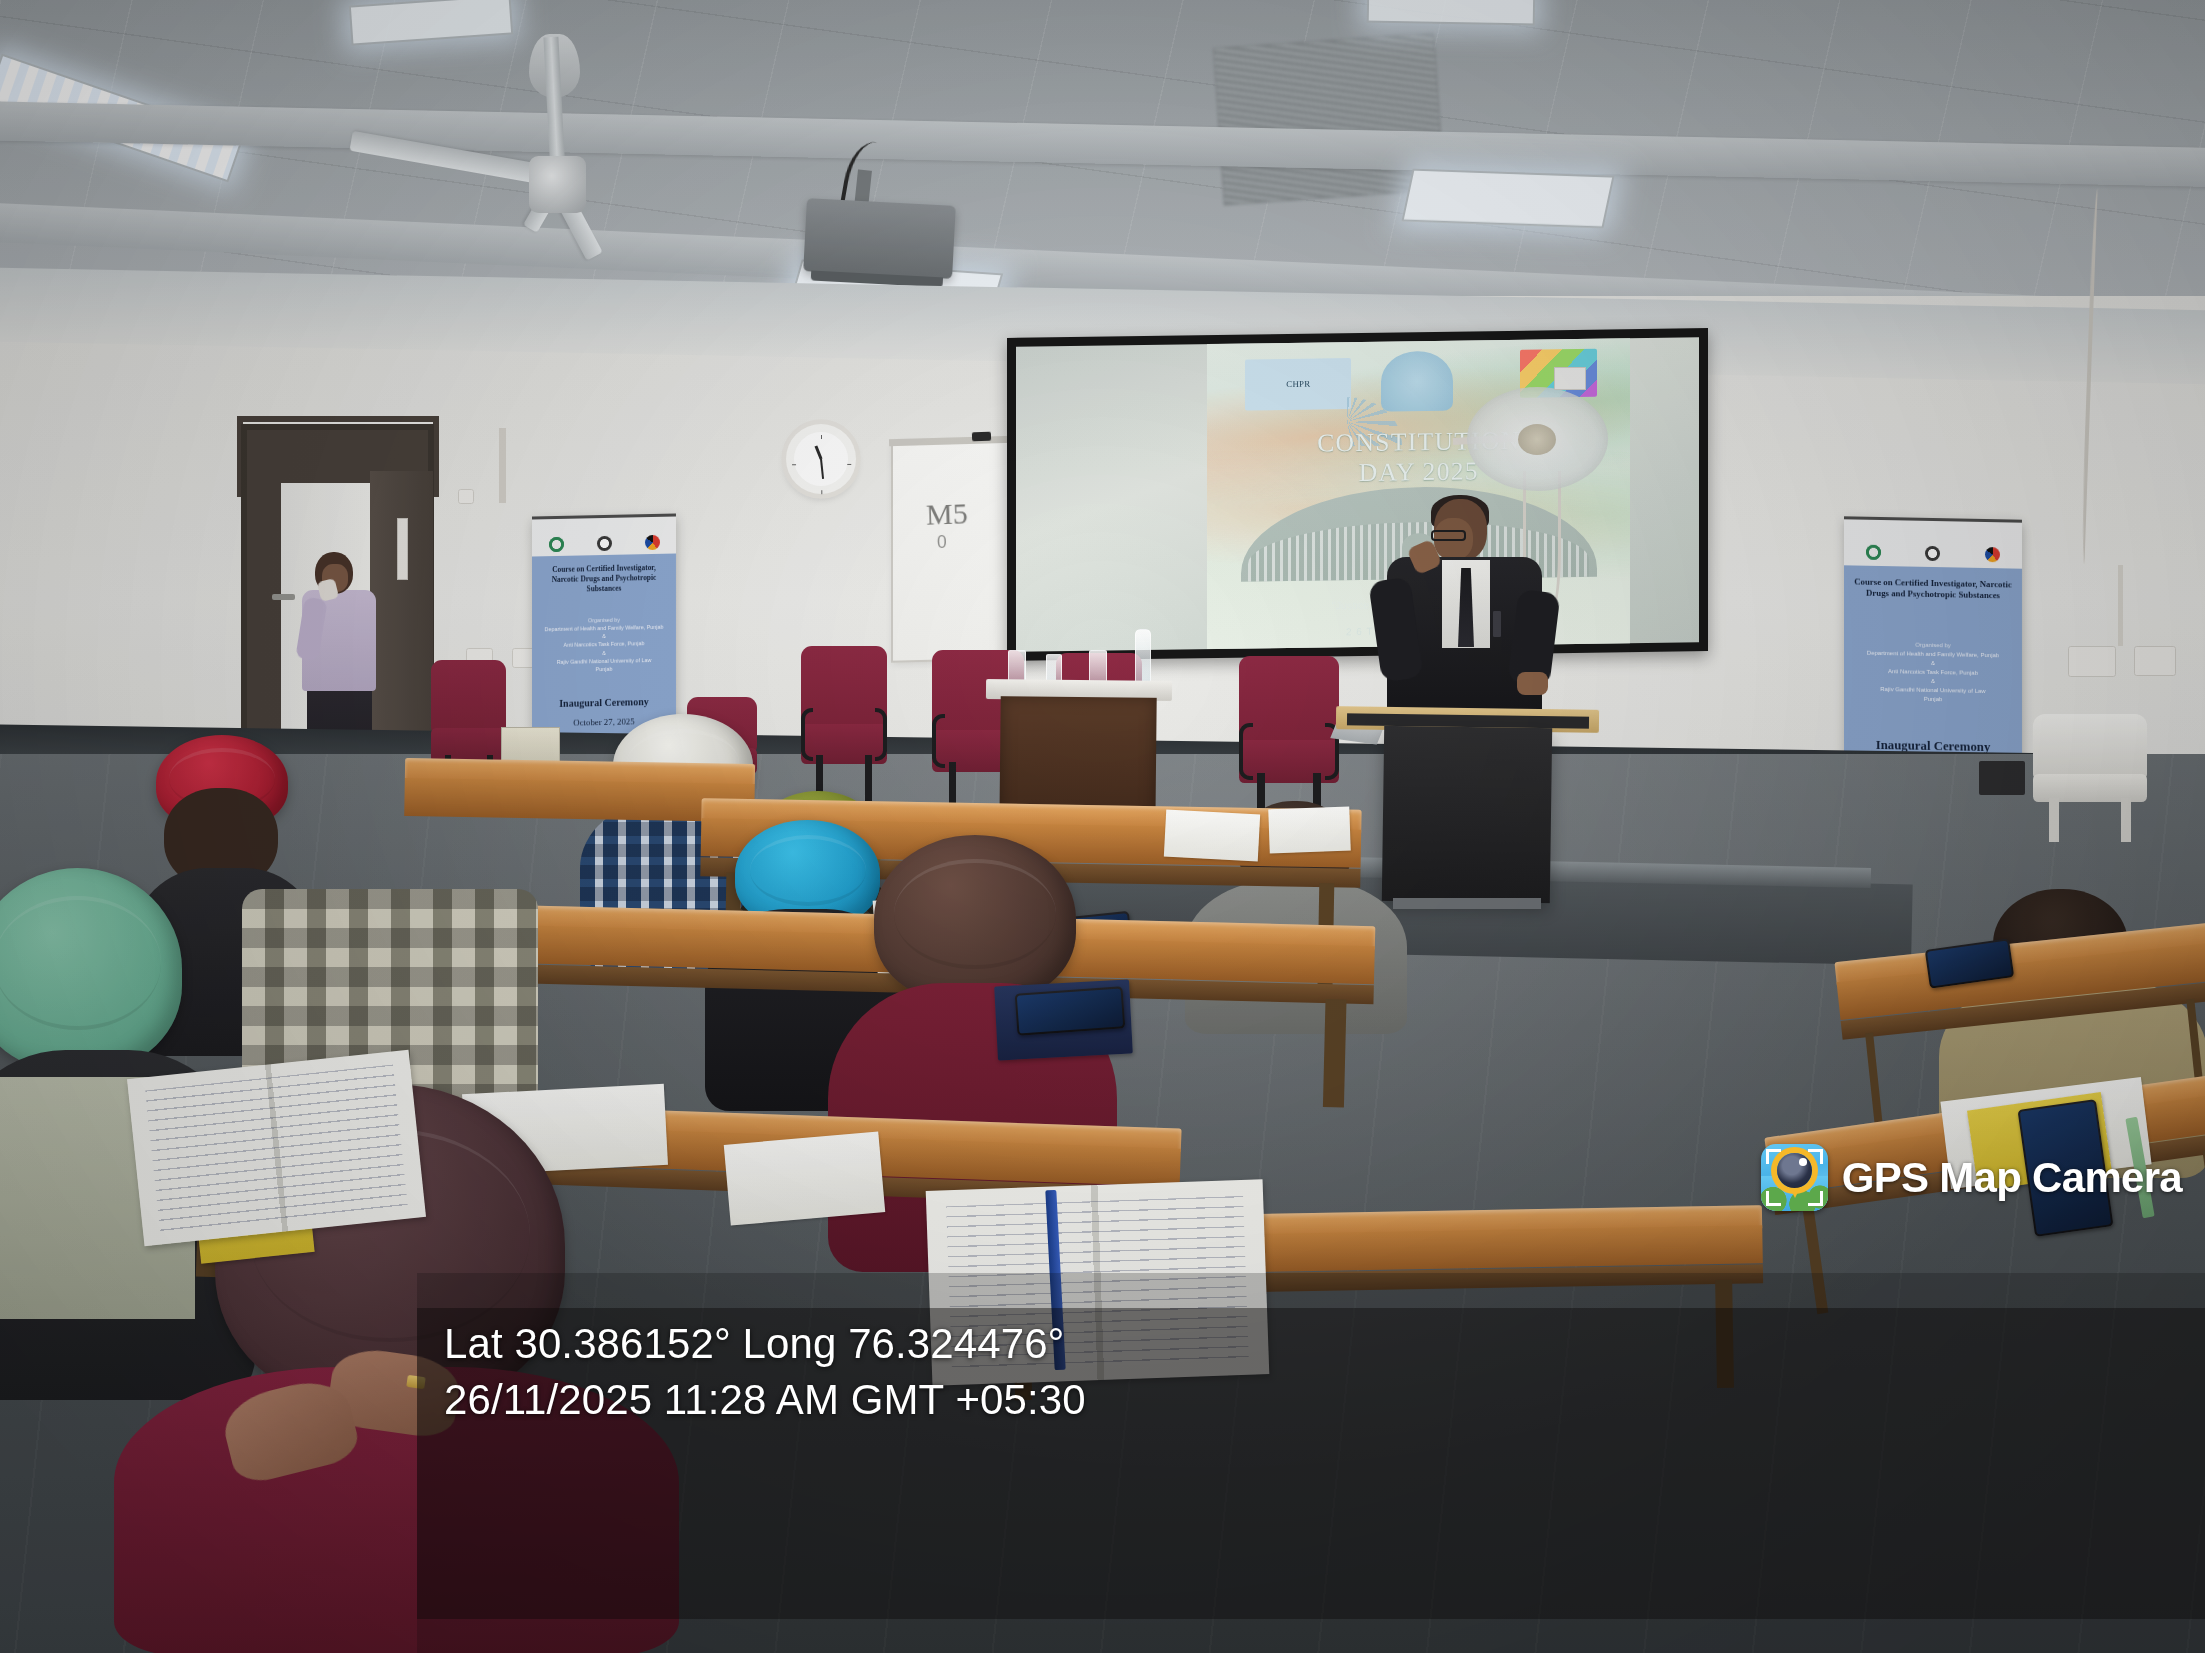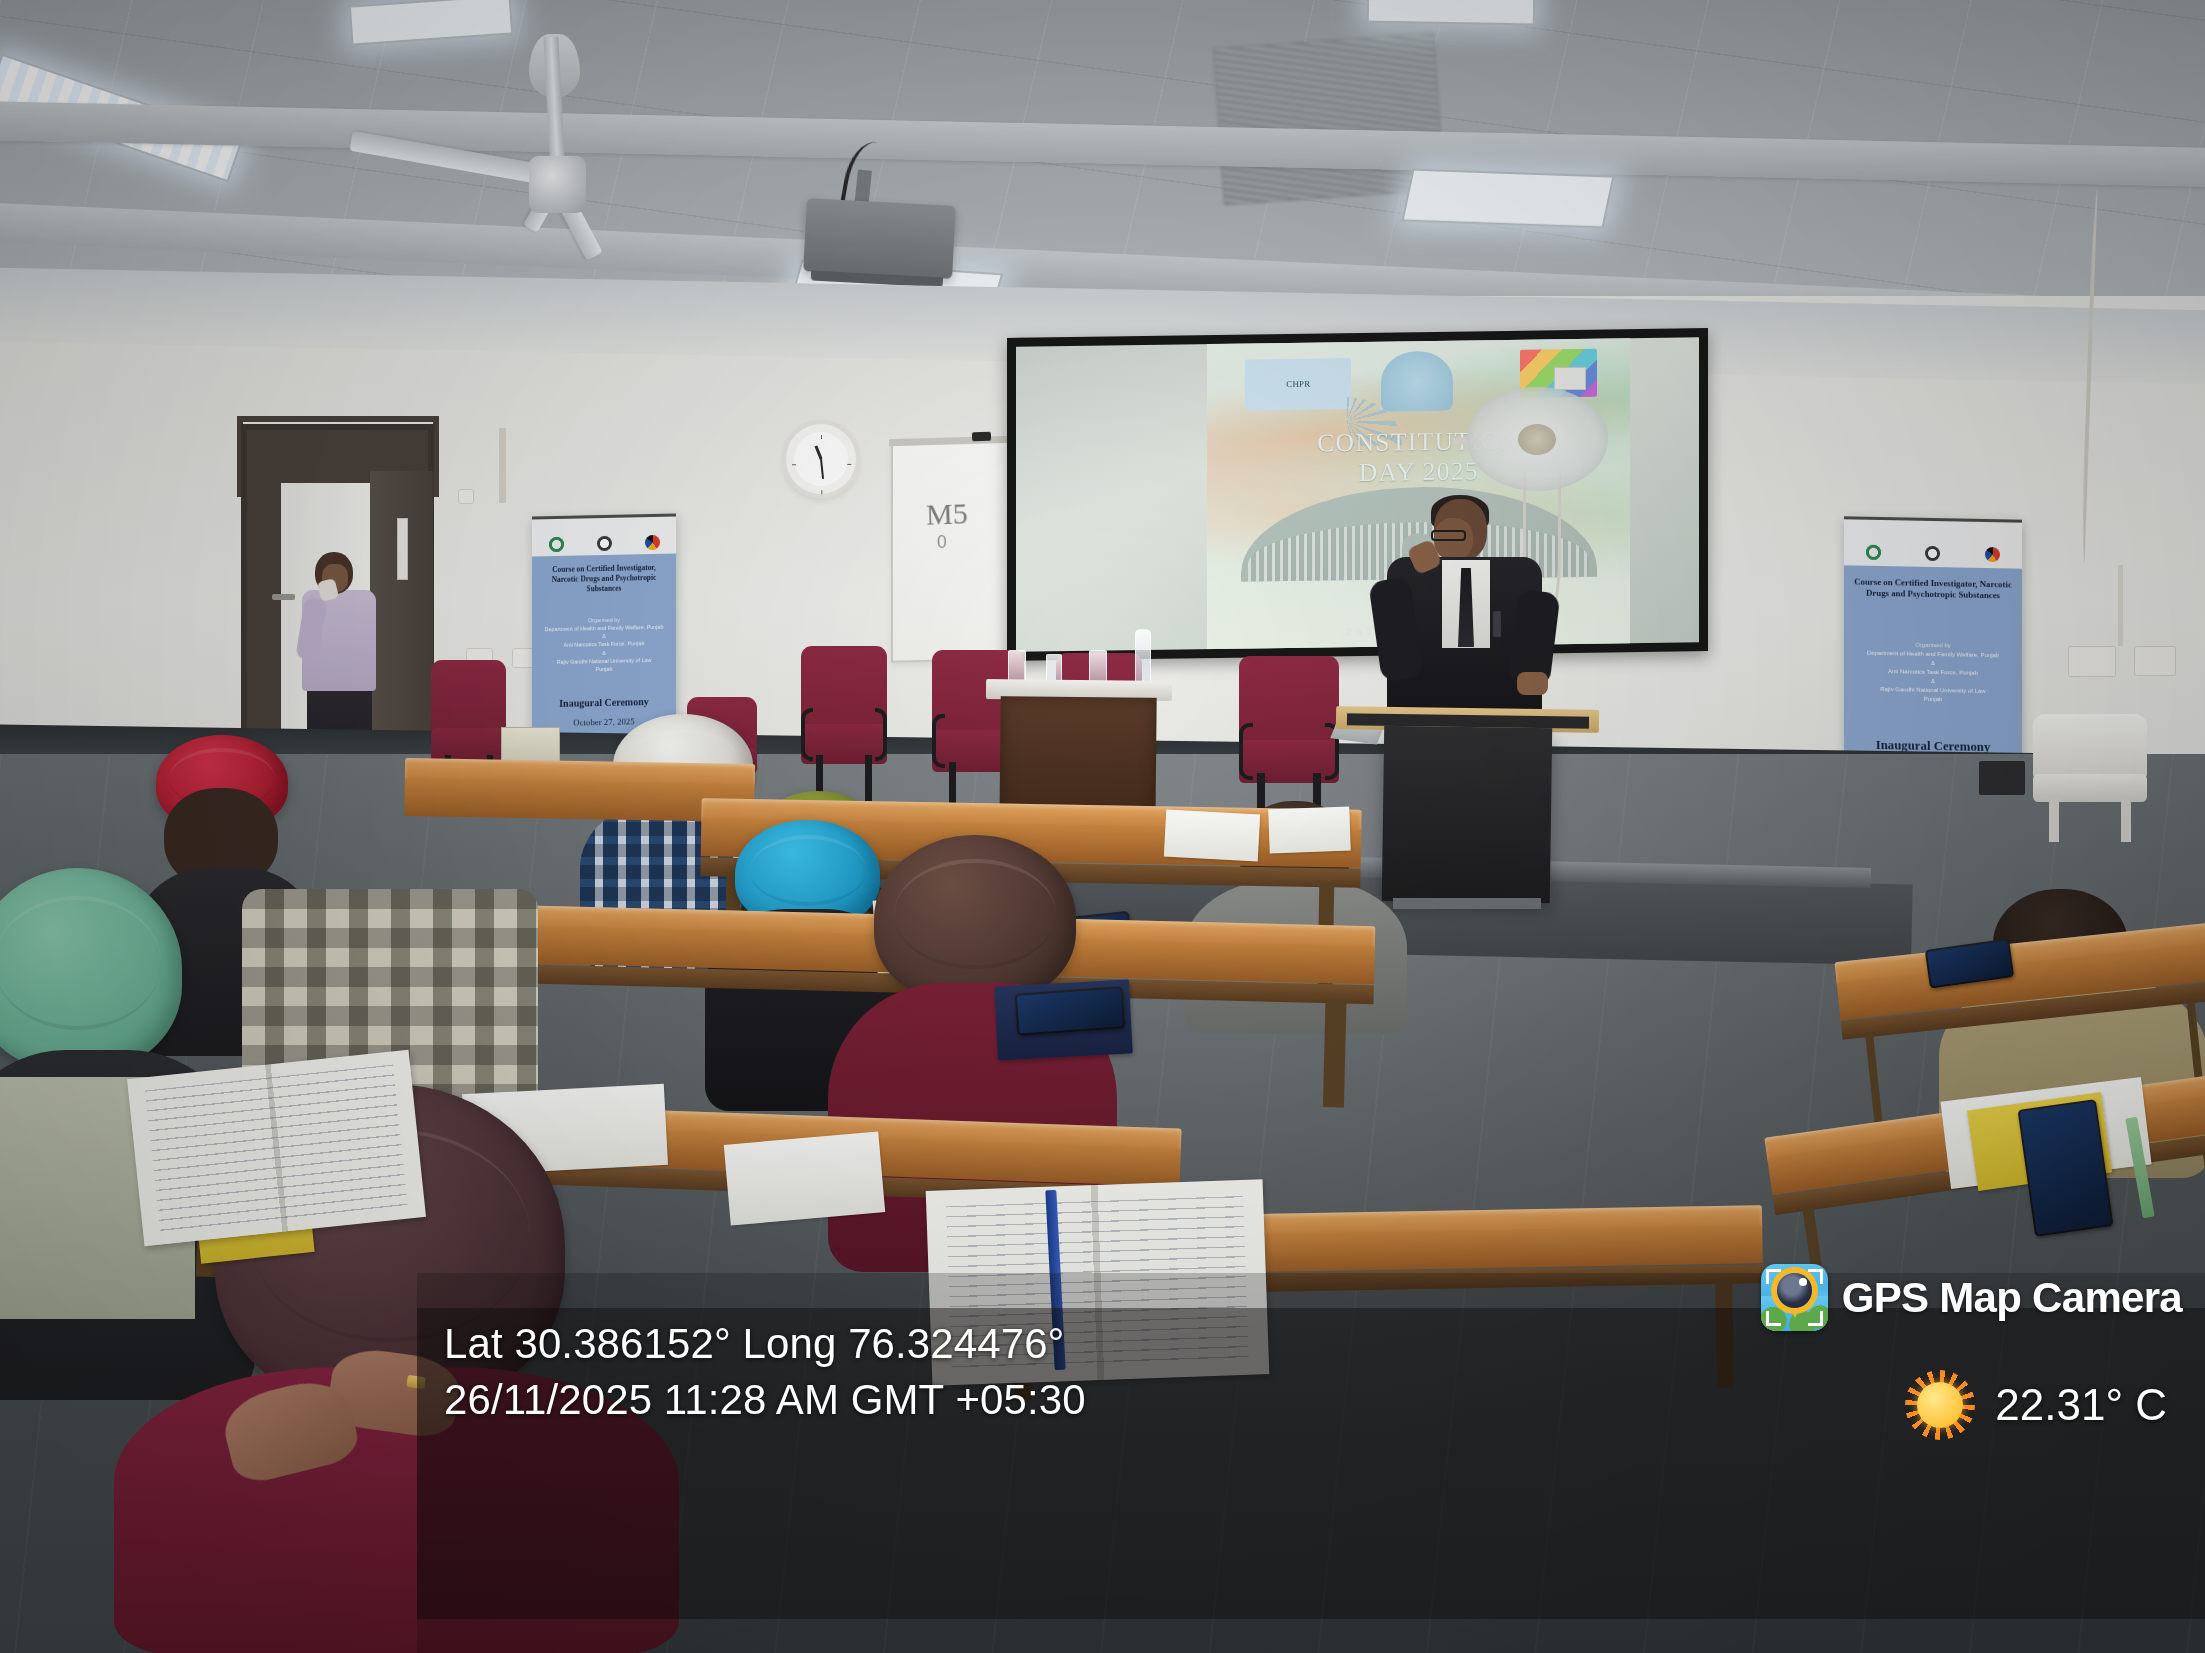--- a/index.html
+++ b/index.html
@@ -464,21 +464,21 @@
     position:absolute; inset:0; pointer-events:none;
     background:
       radial-gradient(ellipse at 50% 40%, rgba(255,255,255,.05), rgba(0,0,0,.22) 88%);
     mix-blend-mode:multiply;
   }
   .soft { filter:blur(0.7px); }
   .softer { filter:blur(1.5px); }
 
   
   .gps-watermark {
-    position:absolute; right:23px; top:1264px;
+    position:absolute; right:23px; top:1144px;
     display:flex; align-items:center; gap:13.5px;
     z-index:40;
     text-align:center;
   }
   .gps-app-icon {
     width:67px; height:67px; border-radius:15px;
     background:linear-gradient(170deg,#63c7f2 0%,#4ab3e8 40%,#8fd6f5 100%);
     position:relative; box-shadow:0 2px 5.4px rgba(0,0,0,.45); overflow:hidden;
   }
   .gps-globe {
@@ -1009,23 +1009,16 @@
     <div class="info-bar-bg-soft-top"></div>
     <div class="info-bar-bg"></div>
     <div class="info-bar-bg-soft-bot"></div>
 
 
     <div class="info-content">
       <div class="info-line">Lat 30.386152° Long 76.324476°</div>
       <div class="info-line">26/11/2025 11:28 AM GMT +05:30</div>
     </div>
 
-    <div class="weather">
-      <div class="sun-icon">
-        <div class="sun-rays"></div>
-        <div class="sun-core"></div>
-      </div>
-      <div class="temp-text">22.31° C</div>
-    </div>
   </div>
 
 </div>
 
 
 </body></html>

